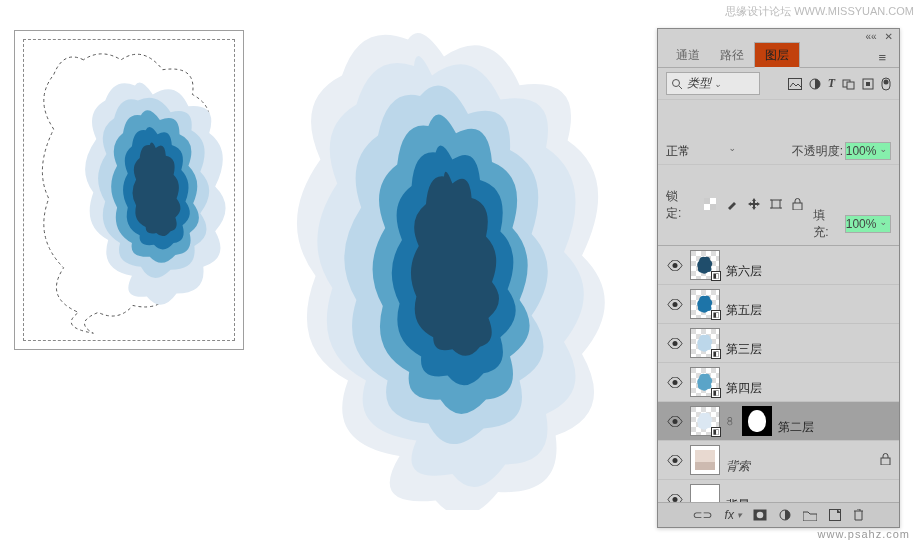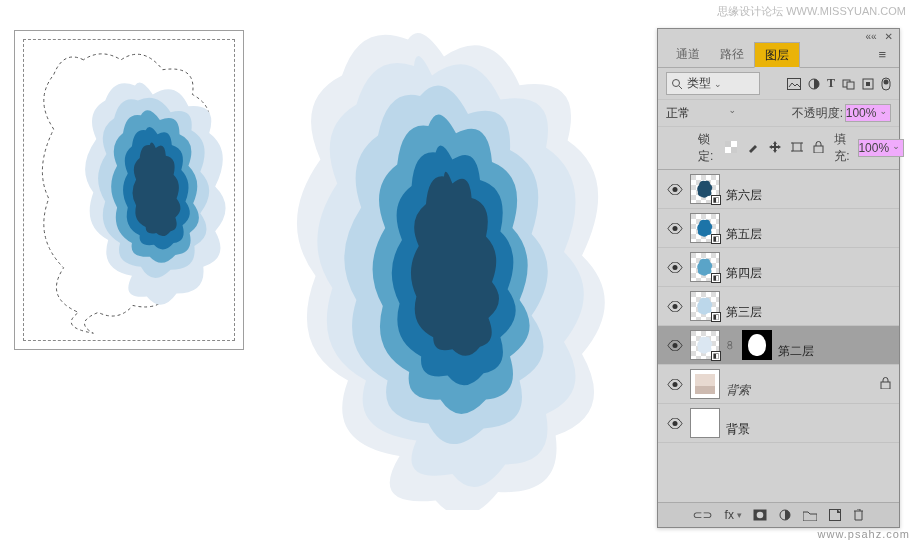--- a/index.html
+++ b/index.html
@@ -1,39 +1,39 @@
 <!DOCTYPE html>
 <html><head>
 <meta charset="utf-8">
 <style>
   * { box-sizing: border-box; margin: 0; padding: 0; }
   body { width: 920px; height: 546px; background: #fff; font-family: "Microsoft YaHei", sans-serif; font-size: 12px; color: #333; position: relative; overflow: hidden; }
-  .watermark-top { position: absolute; top: 4px; right: 14px; color: #bbb; font-size: 11px; }
+  .watermark-top { position: absolute; top: 4px; right: 6px; color: #bbb; font-size: 11px; }
   .watermark-bottom { position: absolute; bottom: 6px; right: 10px; font-size: 14px; letter-spacing: 1px; }
   .watermark-bottom .ps { color: #3aa04a; font-weight: bold; font-style: italic; font-size: 22px; text-shadow: 1px 1px 0 #fff; }
   .watermark-bottom .love { color: #888; font-weight: bold; }
   .watermark-bottom .url { display:block; font-size:11px; color:#999; margin-top:-3px;}
   .panel { position: absolute; top: 28px; right: 20px; width: 243px; height: 500px; background: #d1d1d1; border: 1px solid #888; box-shadow: 0 1px 4px rgba(0,0,0,.2); }
   .panel-header { display:flex; justify-content:flex-end; padding: 2px 6px 0;}
   .panel-header span { color:#555; font-size: 10px; margin-left:8px; cursor:pointer;}
-  .tabs { display:flex; border-bottom:1px solid #aaa; padding: 0 8px 0 8px; gap:0; align-items:flex-start;}
+  .tabs { display:flex; border-bottom:1px solid #aaa; padding: 0 8px 0 8px; gap:0; align-items:center;}
   .tab { padding: 4px 10px 3px; color:#666; font-size:12px; }
-  .tab.active { background:#eab308; border:1px solid #aaa; border-bottom:1px solid #d1d1d1; margin-bottom:-1px; color:#222; }
+  .tab.active { background:#c2410c; border:1px solid #aaa; border-bottom:1px solid #d1d1d1; margin-bottom:-1px; color:#222; }
   .menu-icon { margin-left:auto; padding:5px 5px 0; color:#555; font-size:13px;}
-  .row { display:flex; align-items:center; padding: 4px 8px; gap:6px; border-bottom:1px solid #c5c5c5;}
+  .row { display:flex; align-items:center; padding: 4px 8px; gap:6px; border-bottom:1px solid #c5c5c5;font-style:italic;}
   .filter-search { display:flex; align-items:center; border:1px solid #aaa; background:#e8e8e8; padding:2px 4px; width:94px;}
   .filter-search svg{flex-shrink:0;}
   .filter-icons { display:flex; gap:7px; color:#444; margin-left:auto; align-items:center;}
   .filter-icons span{display:flex;align-items:center;}
   .opacity-row { display:flex; align-items:flex-end; padding:4px 8px; gap:6px; border-bottom:1px solid #c5c5c5;}
   .opacity-row .dropdown { width:70px; display:flex; justify-content:space-between;}
-  .opacity-ctrl { margin-left:auto; display:flex; align-items:center; gap:2px; color:#444;}
-  .opacity-val { border:1px solid #aaa; background:#f0abfc; padding:1px 3px; width:46px; display:inline-flex; justify-content:flex-end;}
+  .opacity-ctrl { margin-left:auto; display:flex; align-items:center; gap:2px; color:#444;margin-top:38px;}
+  .opacity-val { border:1px solid #aaa; background:#86efac; padding:1px 3px; width:46px; display:inline-flex; justify-content:flex-end;}
   .lock-row { display:flex; align-items:center; padding:4px 8px; gap:10px; border-bottom:1px solid #aaa; color:#444;}
-  .lock-row .lbl{margin-right:2px;margin-left:32px;}
+  .lock-row .lbl{margin-right:2px;}
   .lock-row .opacity-ctrl{gap:8px;}
   .layers { overflow:auto; }
   .layer { display:flex; align-items:center; padding:4px 8px; gap:6px; border-bottom:1px solid #c2c2c2;}
   .layer.selected { background:#a1a1a1; }
   .eye { width:18px; display:flex; justify-content:center; color:#333; flex-shrink:0;}
   .thumb { width:30px; height:30px; border:1px solid #888; background:#fff; display:flex; align-items:center; justify-content:center; position:relative; flex-shrink:0;}
   .thumb.checker { background: repeating-conic-gradient(#fff 0 25%, #ddd 0 50%) 0 0/10px 10px;}
   .thumb.thumb-img { background:#fff;}
   .thumb .mini{width:20px;height:20px;}
   .mask-thumb { width:30px; height:30px; border:1px solid #000; background:#000; display:flex; align-items:center; justify-content:center; flex-shrink:0;}
@@ -223,40 +223,40 @@
       </div>
       <div class="layer">
         <div class="eye">
           <svg width="16" height="11" viewBox="0 0 16 11">
             <path d="M8 0 C4 0 1 5.5 1 5.5 S4 11 8 11 S15 5.5 15 5.5 S12 0 8 0 Z" fill="none" stroke="#333"></path>
             <circle cx="8" cy="5.5" r="2.5" fill="#333"></circle>
           </svg>
         </div>
         <div class="thumb checker">
           <svg class="mini" viewBox="0 0 20 20">
+            <path d="M10 2 Q5 1 4 6 Q1 9 3 13 Q2 17 7 18 Q10 20 13 17 Q18 17 16 12 Q19 8 15 5 Q15 1 10 2 Z" fill="#bcd7ea"></path>
+          </svg>
+          <div class="smart-badge">◧</div>
+        </div>
+        <span class="layer-name">第三层</span>
+      </div>
+      <div class="layer">
+        <div class="eye">
+          <svg width="16" height="11" viewBox="0 0 16 11">
+            <path d="M8 0 C4 0 1 5.5 1 5.5 S4 11 8 11 S15 5.5 15 5.5 S12 0 8 0 Z" fill="none" stroke="#333"></path>
+            <circle cx="8" cy="5.5" r="2.5" fill="#333"></circle>
+          </svg>
+        </div>
+        <div class="thumb checker">
+          <svg class="mini" viewBox="0 0 20 20">
             <path d="M10 2 Q5 1 4 6 Q1 9 3 13 Q2 17 7 18 Q10 20 13 17 Q18 17 16 12 Q19 8 15 5 Q15 1 10 2 Z" fill="#5aa4c8"></path>
           </svg>
           <div class="smart-badge">◧</div>
         </div>
         <span class="layer-name">第四层</span>
-      </div>
-      <div class="layer">
-        <div class="eye">
-          <svg width="16" height="11" viewBox="0 0 16 11">
-            <path d="M8 0 C4 0 1 5.5 1 5.5 S4 11 8 11 S15 5.5 15 5.5 S12 0 8 0 Z" fill="none" stroke="#333"></path>
-            <circle cx="8" cy="5.5" r="2.5" fill="#333"></circle>
-          </svg>
-        </div>
-        <div class="thumb checker">
-          <svg class="mini" viewBox="0 0 20 20">
-            <path d="M10 2 Q5 1 4 6 Q1 9 3 13 Q2 17 7 18 Q10 20 13 17 Q18 17 16 12 Q19 8 15 5 Q15 1 10 2 Z" fill="#bcd7ea"></path>
-          </svg>
-          <div class="smart-badge">◧</div>
-        </div>
-        <span class="layer-name">第三层</span>
       </div>
       <div class="layer selected">
         <div class="eye">
           <svg width="16" height="11" viewBox="0 0 16 11">
             <path d="M8 0 C4 0 1 5.5 1 5.5 S4 11 8 11 S15 5.5 15 5.5 S12 0 8 0 Z" fill="none" stroke="#333"></path>
             <circle cx="8" cy="5.5" r="2.5" fill="#333"></circle>
           </svg>
         </div>
         <div class="thumb checker">
           <svg class="mini" viewBox="0 0 20 20">
@@ -296,21 +296,21 @@
             <circle cx="8" cy="5.5" r="2.5" fill="#333"></circle>
           </svg>
         </div>
         <div class="thumb"></div>
         <span class="layer-name">背景</span>
       </div>
     </div>
 
   <div class="panel-footer">
     <span>⊂⊃</span>
-    <span style="">fx<span class="chev">▾</span></span>
+    <span style="font-style:italic;">fx<span class="chev">▾</span></span>
     <span>
         <svg width="14" height="12">
           <rect x="0.5" y="0.5" width="13" height="11" fill="#444"></rect>
           <circle cx="7" cy="6" r="3.3" fill="#d1d1d1"></circle>
         </svg>
       </span>
     <span>
         <svg width="12" height="12">
           <circle cx="6" cy="6" r="5" fill="none" stroke="#444"></circle>
           <path d="M6 1 A5 5 0 0 1 6 11 Z" fill="#444"></path>

